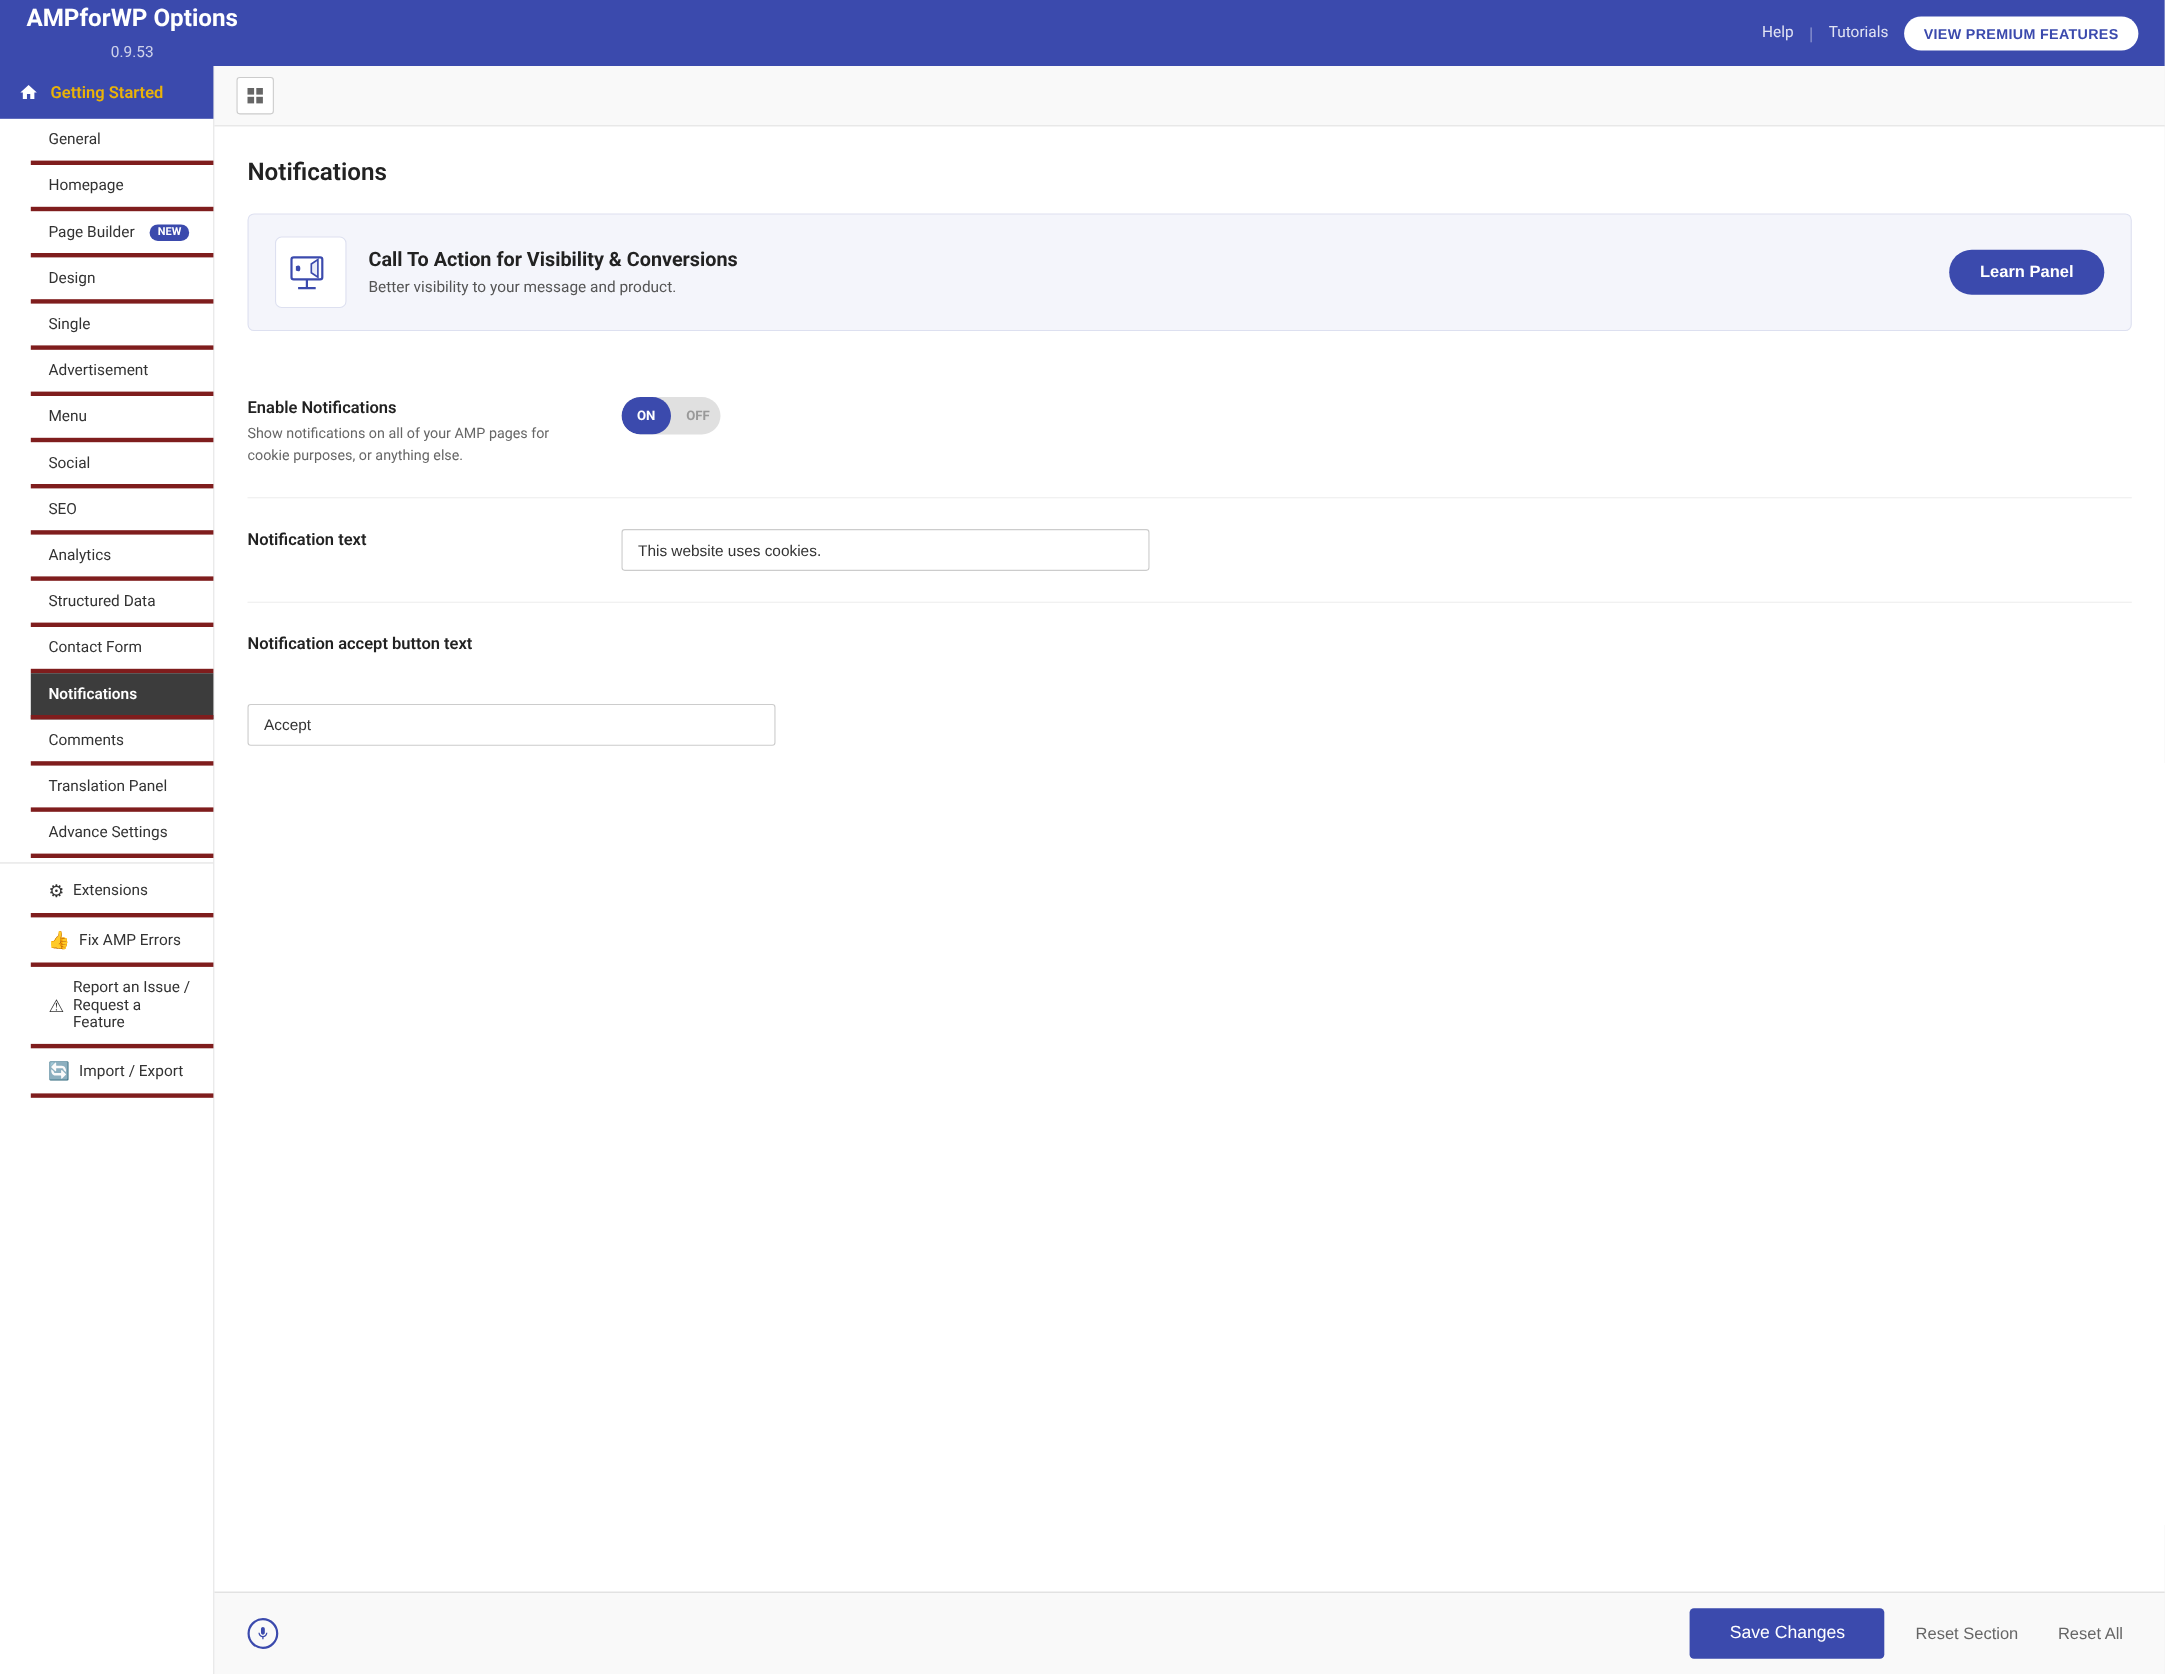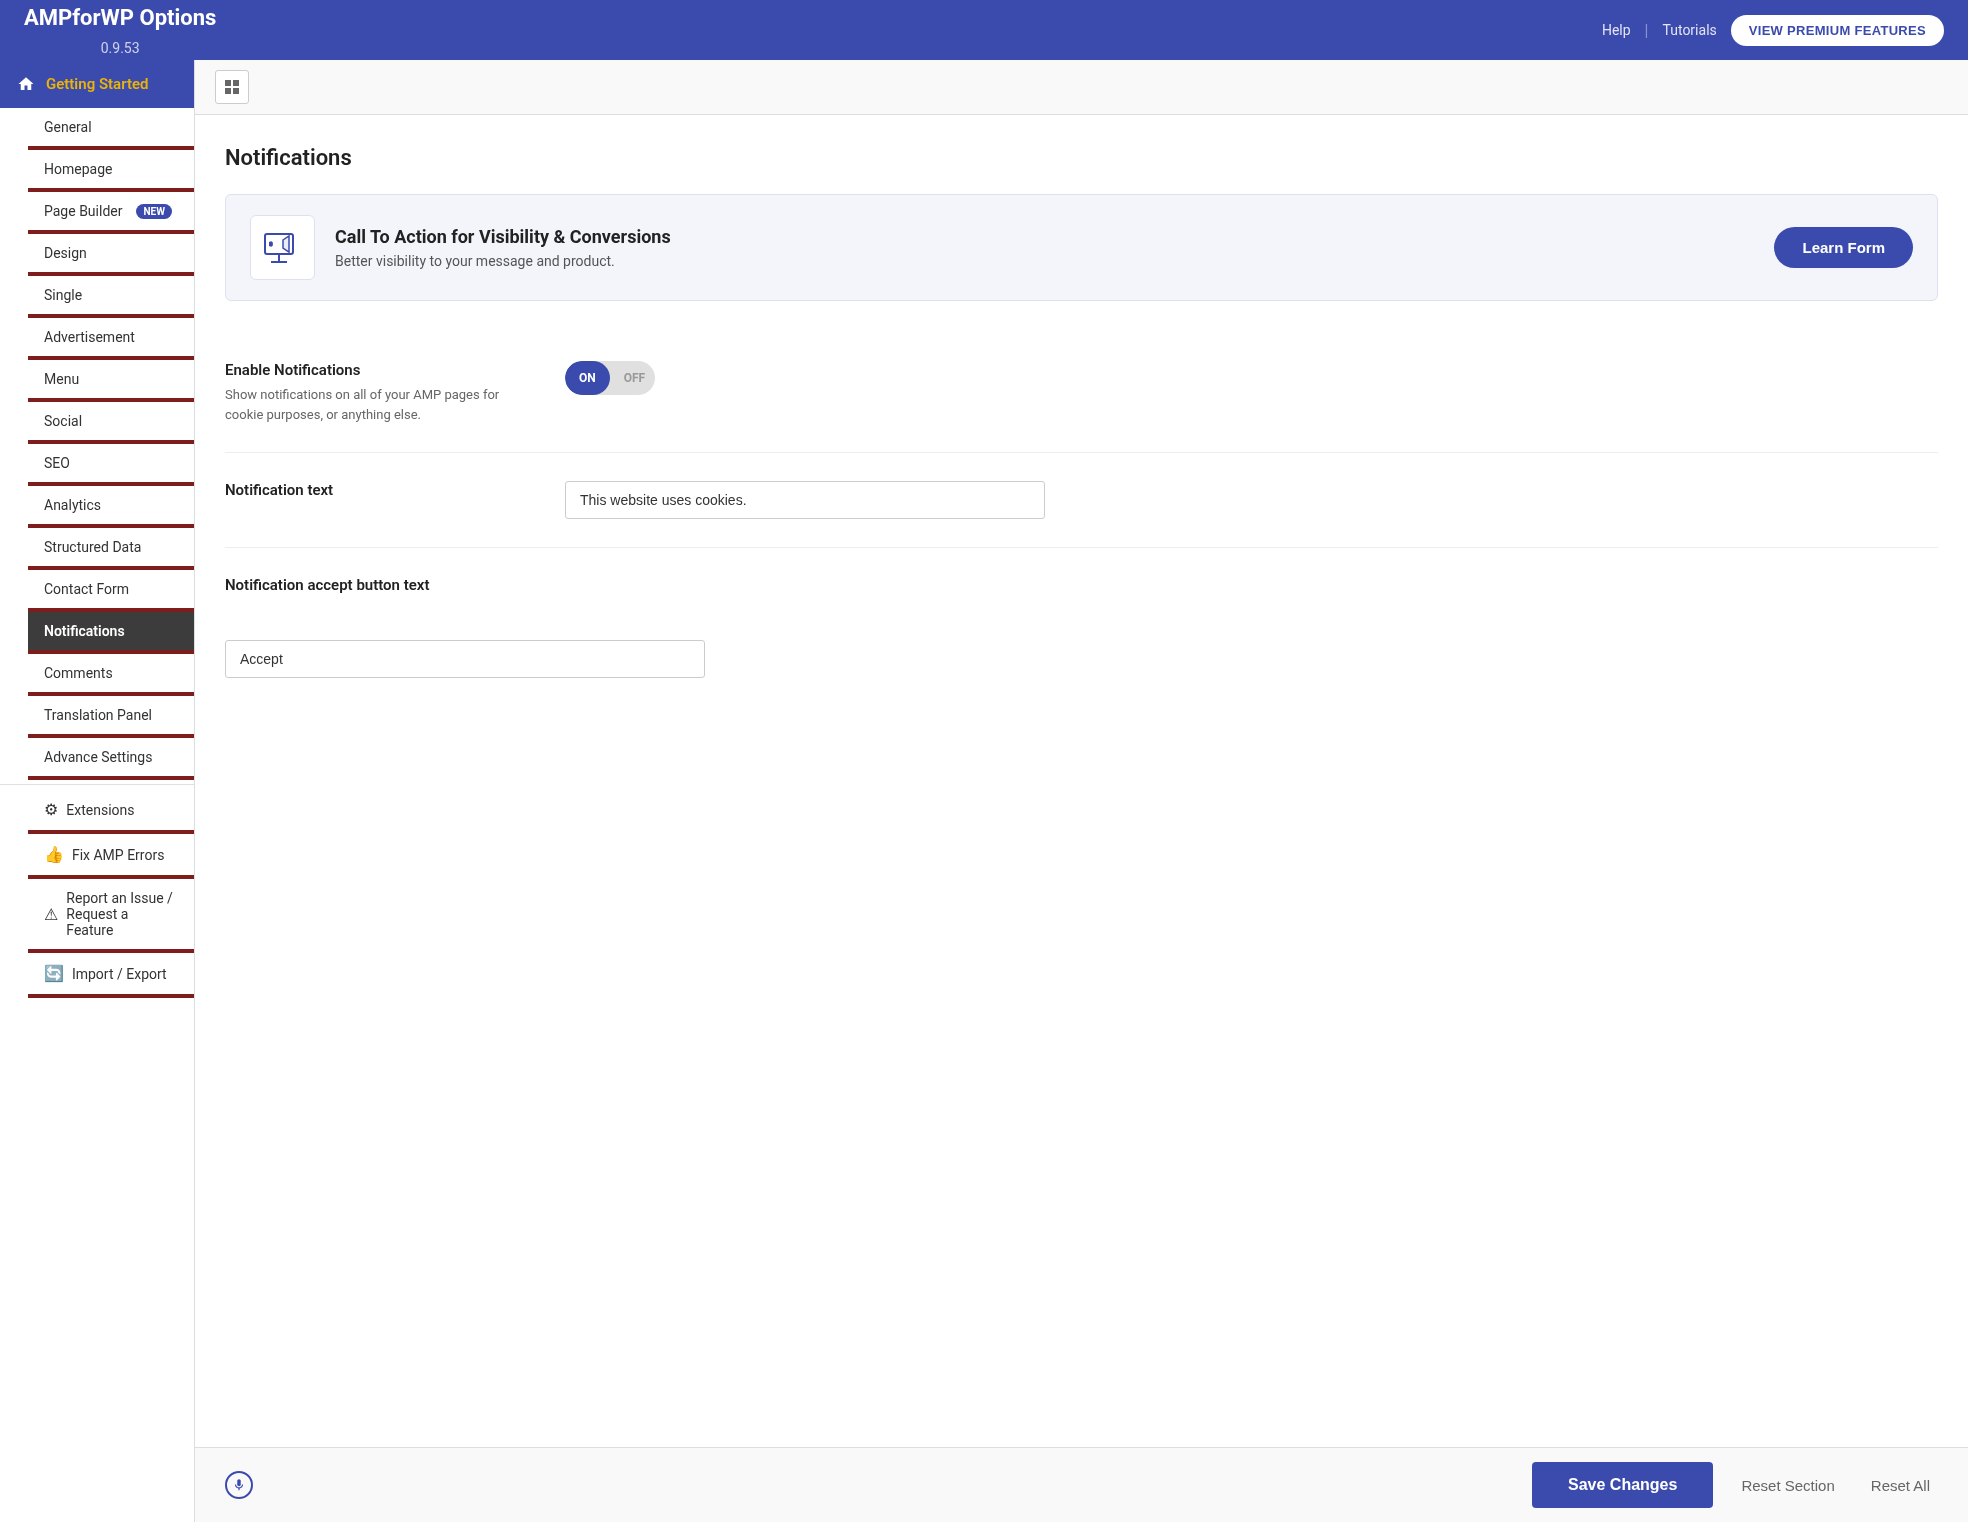--- a/index.html
+++ b/index.html
@@ -224,21 +224,21 @@
     }
     .footer-left { display: flex; align-items: center; }
     .footer-right { display: flex; align-items: center; gap: 20px; }
     .btn-save {
       background: #3b4aad;
       color: white;
       border: none;
       border-radius: 4px;
       padding: 14px 36px;
       font-size: 16px;
-      font-weight: 700;
+      font-weight: 400;
       cursor: pointer;
     }
     .btn-reset {
       background: none;
       border: none;
       color: #666;
       font-size: 15px;
       cursor: pointer;
       padding: 8px;
     }
@@ -372,21 +372,21 @@
             <line x1="18" y1="28" x2="18" y2="36" stroke="#3b4aad" stroke-width="2"></line>
             <line x1="10" y1="36" x2="26" y2="36" stroke="#3b4aad" stroke-width="2"></line>
             <path d="M22 14 L28 10 L28 26 L22 22 Z" stroke="#3b4aad" stroke-width="1.5" fill="#e8ebf8"></path>
             <path d="M8 16 Q12 14 12 18 Q12 22 8 20 Z" fill="#3b4aad"></path>
           </svg>
         </div>
         <div class="promo-text">
           <h3>Call To Action for Visibility &amp; Conversions</h3>
           <p>Better visibility to your message and product.</p>
         </div>
-        <button class="btn-learn-more">Learn Form</button>
+        <button class="btn-learn-more">Learn Panel</button>
       </div>
 
       <div class="section-row">
         <div class="row-label">
           <h4>Enable Notifications</h4>
           <p>Show notifications on all of your AMP pages for cookie purposes, or anything else.</p>
         </div>
         <div class="row-control">
           <div class="toggle-wrap">
             <div class="toggle-on">ON</div>

